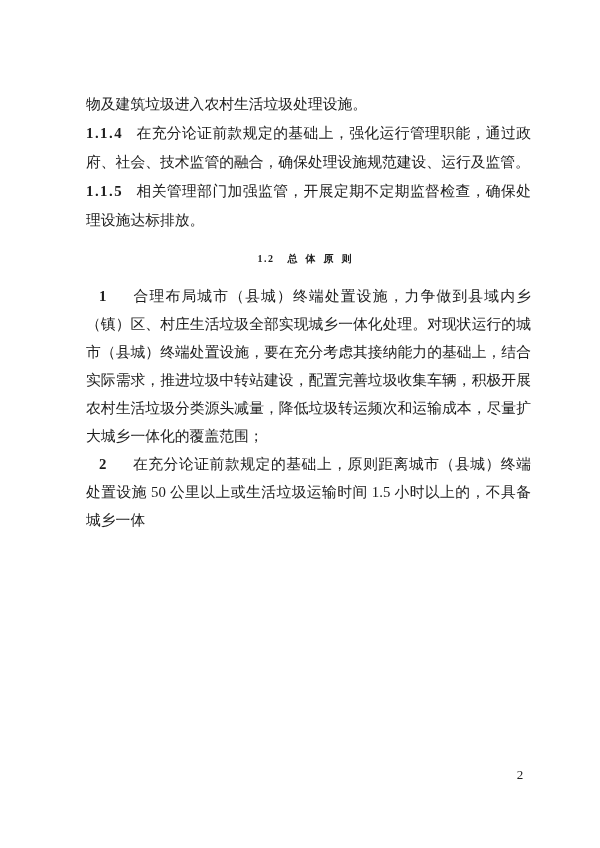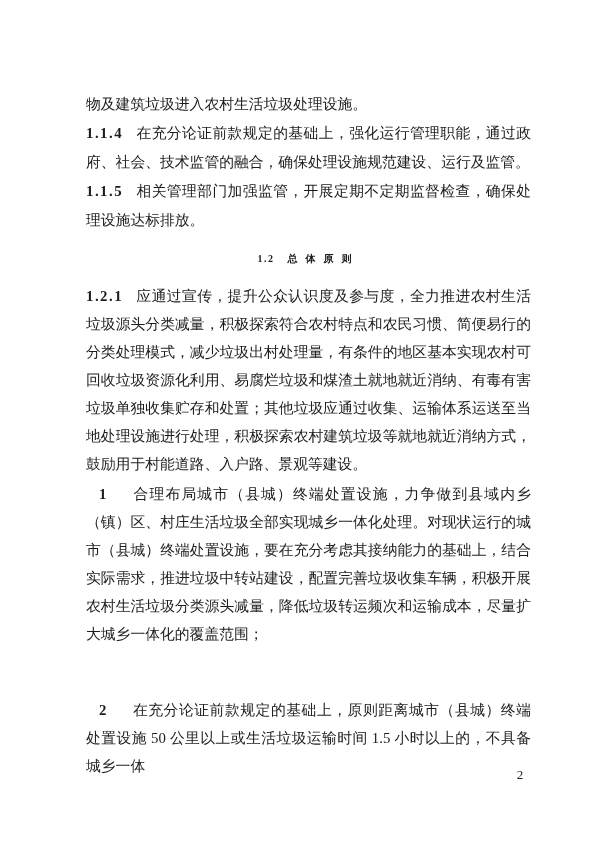--- a/index.html
+++ b/index.html
@@ -29,21 +29,21 @@
     text-justify: inter-character;
     line-height: 28px;
   }
   .lh29 { line-height: 29px; }
   .num {
     font-weight: bold;
     letter-spacing: 1.5px;
     margin-right: 13px;
     font-family: Liberation Serif, serif;
   }
-  .item { text-indent: 13px; margin-top: 48px; }
+  .item { text-indent: 13px; }
   .item .num { margin-right: 26px; letter-spacing: 0; }
   .heading {
     margin: 9px 0;
     text-align: center;
     font-size: 10px;
     font-weight: bold;
     line-height: 29px;
   }
   .heading .hnum {
     letter-spacing: 1.5px;
@@ -69,21 +69,20 @@
   <div class="content">
 
     <p class="para lh29"><span>物及建筑垃圾进入农村生活垃圾处理设施。</span></p>
 
     <p class="para lh29"><span class="num">1.1.4</span><span>在充分论证前款规定的基础上，强化运行管理职能，通过政府、社会、技术监管的融合，确保处理设施规范建设、运行及监管。</span></p>
 
     <p class="para lh29"><span class="num">1.1.5</span><span>相关管理部门加强监管，开展定期不定期监督检查，确保处理设施达标排放。</span></p>
 
     <h2 class="heading"><span class="hnum">1.2</span><span class="htitle">总体原则</span></h2>
 
-    <p class="para"><span class="num">1.2.1</span><span>应通过宣传，提升公众认识度及参与度，全力推进农村生活垃圾源头分类减量，积极探索符合农村特点和农民习惯、简便易行的分类处理模式，减少垃圾出村处理量，有条件的地区基本实现农村可回收垃圾资源化利用、易腐烂垃圾和煤渣土就地就近消纳、有毒有害垃圾单独收集贮存和处置；其他垃圾应通过收集、运输体系运送至当地处理设施进行处理，积极探索农村建筑垃圾等就地就近消纳方式，鼓励用于村能道路、入户路、景观等建设。</span></p>
 
 
     <p class="para item" style="margin-top:2px"><span class="num">1</span><span>合理布局城市（县城）终端处置设施，力争做到县域内乡（镇）区、村庄生活垃圾全部实现城乡一体化处理。对现状运行的城市（县城）终端处置设施，要在充分考虑其接纳能力的基础上，结合实际需求，推进垃圾中转站建设，配置完善垃圾收集车辆，积极开展农村生活垃圾分类源头减量，降低垃圾转运频次和运输成本，尽量扩大城乡一体化的覆盖范围；</span></p>
 
     <p class="para item"><span class="num">2</span><span>在充分论证前款规定的基础上，原则距离城市（县城）终端处置设施 50 公里以上或生活垃圾运输时间 1.5 小时以上的，不具备城乡一体</span></p>
 
   </div>
 
   <div class="pageno">2</div>
 </div>

